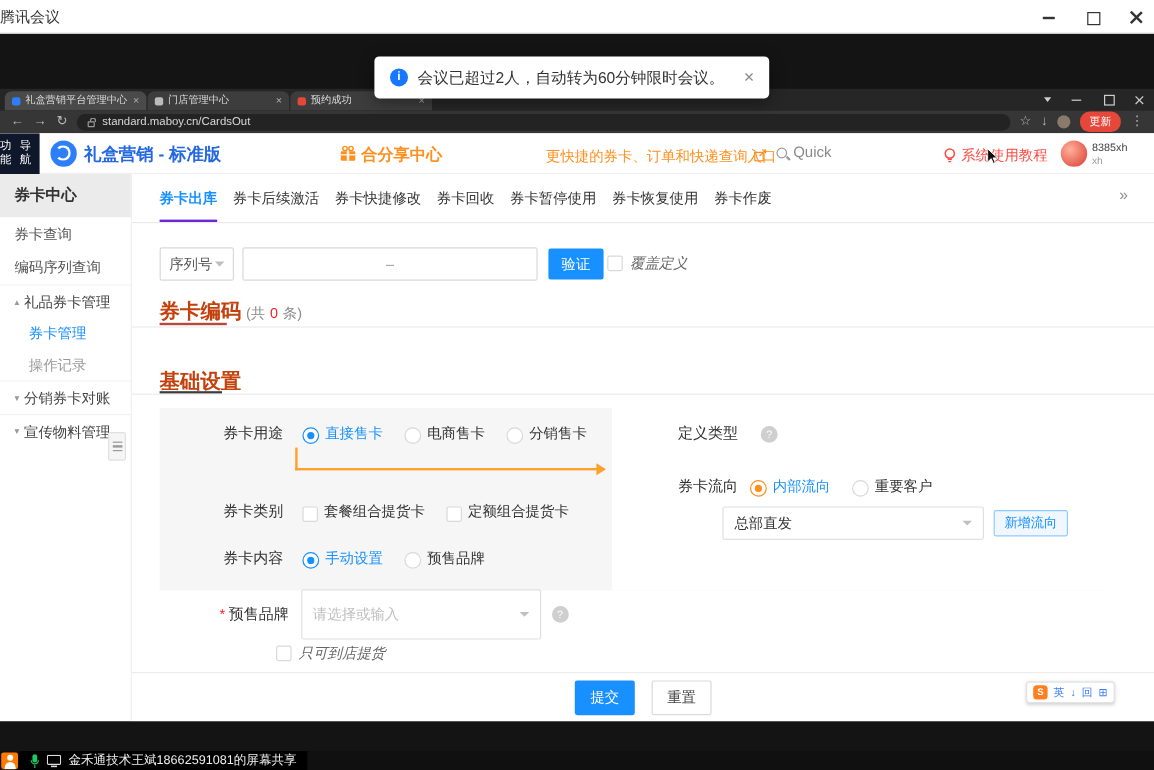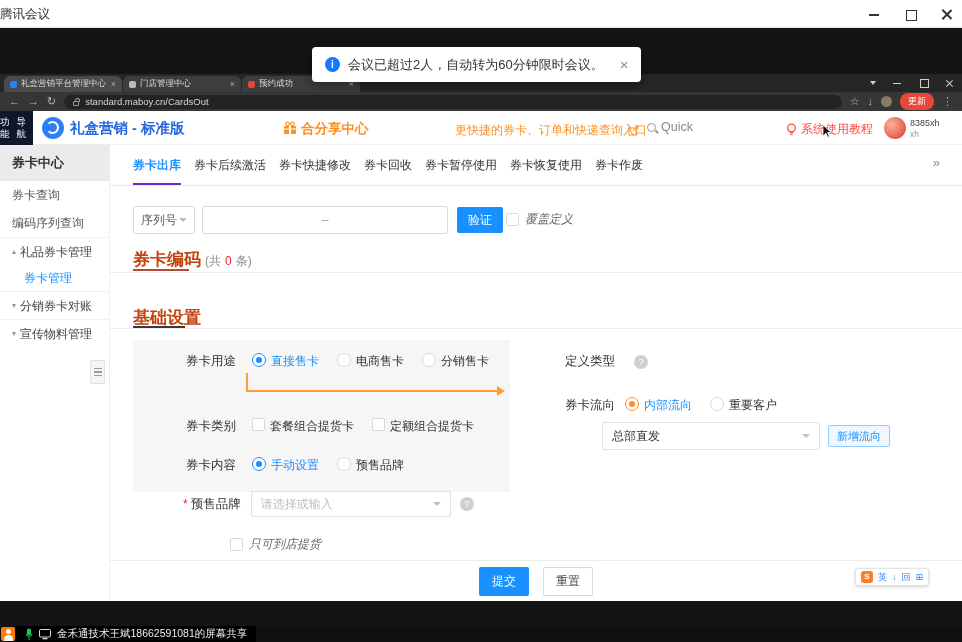--- a/index.html
+++ b/index.html
@@ -108,37 +108,37 @@
   .basic-underline { position:absolute; left:23px; top:181px; width:52px; height:2px; background:#3a3a3a; }
 
   .panel { position:absolute; left:23px; top:195px; width:787px; height:152px; background:#f6f6f6; }
   .prow { position:absolute; display:flex; align-items:center; height:28px; }
   .prow-label { font-size:12.5px; color:#333; margin-right:16px; white-space:nowrap; }
   .radio { width:14px; height:14px; border-radius:50%; border:1px solid #d9d9d9; background:#fff; position:relative; flex:none; }
   .radio.sel-blue { border-color:#1890ff; }
   .radio.sel-blue::after { content:""; position:absolute; left:3px; top:3px; width:6px; height:6px; border-radius:50%; background:#1890ff; }
   .radio.sel-orange { border-color:#ff8f1f; }
   .radio.sel-orange::after { content:""; position:absolute; left:3px; top:3px; width:6px; height:6px; border-radius:50%; background:#ff8f1f; }
-  .opt { display:flex; align-items:flex-start; gap:5px; margin-right:18px; cursor:pointer; }
+  .opt { display:flex; align-items:flex-end; gap:5px; margin-right:18px; cursor:pointer; }
   .opt-label { font-size:12px; color:#333; white-space:nowrap; }
   .opt-label.blue { color:#1890ff; }
   .conn-v { position:absolute; left:113px; top:33px; width:2px; height:19px; background:#ffa02e; }
   .conn-h { position:absolute; left:113px; top:50px; width:253px; height:2px; background:#ffa02e; }
   .conn-arrow { position:absolute; left:364px; top:46px; width:0; height:0; border-top:5px solid transparent; border-bottom:5px solid transparent; border-left:8px solid #ffa02e; }
 
   .card { position:absolute; left:377px; top:0; width:410px; height:152px; background:#fff; }
   .crow { position:absolute; display:flex; align-items:center; }
   .select { height:28px; border:1px solid #e0e0e0; border-radius:2px; background:#fff; display:flex; align-items:center; justify-content:space-between; padding:0 9px; font-size:12px; color:#333; cursor:pointer; }
   .sel-wide { width:218px; }
   .help { width:14px; height:14px; border-radius:50%; background:#cfcfcf; color:#fff; font-size:9px; text-align:center; line-height:14px; margin-left:9px; font-style:normal; flex:none; }
   .add-flow-btn { height:22px; padding:0 8px; font-size:11px; color:#1890ff; background:#f0f7ff; border:1px solid #91caff; border-radius:2px; line-height:20px; cursor:pointer; margin-left:8px; white-space:nowrap; }
 
   .brand-row { position:absolute; left:73px; top:346px; display:flex; align-items:center; }
   .req { color:#f5222d; font-size:12px; margin-right:3px; }
-  .sel-brand { width:200px; height:26px; }
+  .sel-brand { width:200px; height:42px; }
   .placeholder { color:#bfbfbf; font-size:12px; }
   .store-row { position:absolute; left:120px; top:391px; display:flex; align-items:center; gap:6px; cursor:pointer; }
 
   .footer { position:absolute; left:0; right:0; top:415px; bottom:0; border-top:1px solid #ececec; display:flex; align-items:center; justify-content:center; gap:14px; background:#fff; }
   .submit-btn { background:#1890ff; color:#fff; font-size:12px; border:none; border-radius:2px; padding:6px 13px; cursor:pointer; }
   .reset-btn { background:#fff; color:#444; font-size:12px; border:1px solid #d9d9d9; border-radius:2px; padding:5px 12px; cursor:pointer; }
 
   .ext-toolbar { position:absolute; left:855px; top:457px; height:18px; background:#fff; border:1px solid #e3e3e3; border-radius:3px; display:flex; align-items:center; gap:5px; padding:0 5px; box-shadow:0 1px 3px rgba(0,0,0,.18); z-index:8; }
   .ext-brand { width:12px; height:12px; border-radius:3px; background:#ff7e1f; color:#fff; font-size:8px; font-weight:bold; text-align:center; line-height:12px; }
   .ext-ico { font-size:9px; color:#3c7ef0; cursor:pointer; }
@@ -255,20 +255,21 @@
 
     <div class="sidebar">
       <div class="side-title">券卡中心</div>
       <div class="side-item">券卡查询</div>
       <div class="side-item">编码序列查询</div>
       <div class="side-group">
         <span class="caret-up">▴</span>
         <span>礼品券卡管理</span>
       </div>
       <div class="side-sub active-sub">券卡管理</div>
+      <div class="side-sub sub-dim">操作记录</div>
       <div class="side-group">
         <span class="caret-down">▾</span>
         <span>分销券卡对账</span>
       </div>
       <div class="side-group">
         <span class="caret-down">▾</span>
         <span>宣传物料管理</span>
       </div>
       <div class="panel-toggle">
           <i></i>

